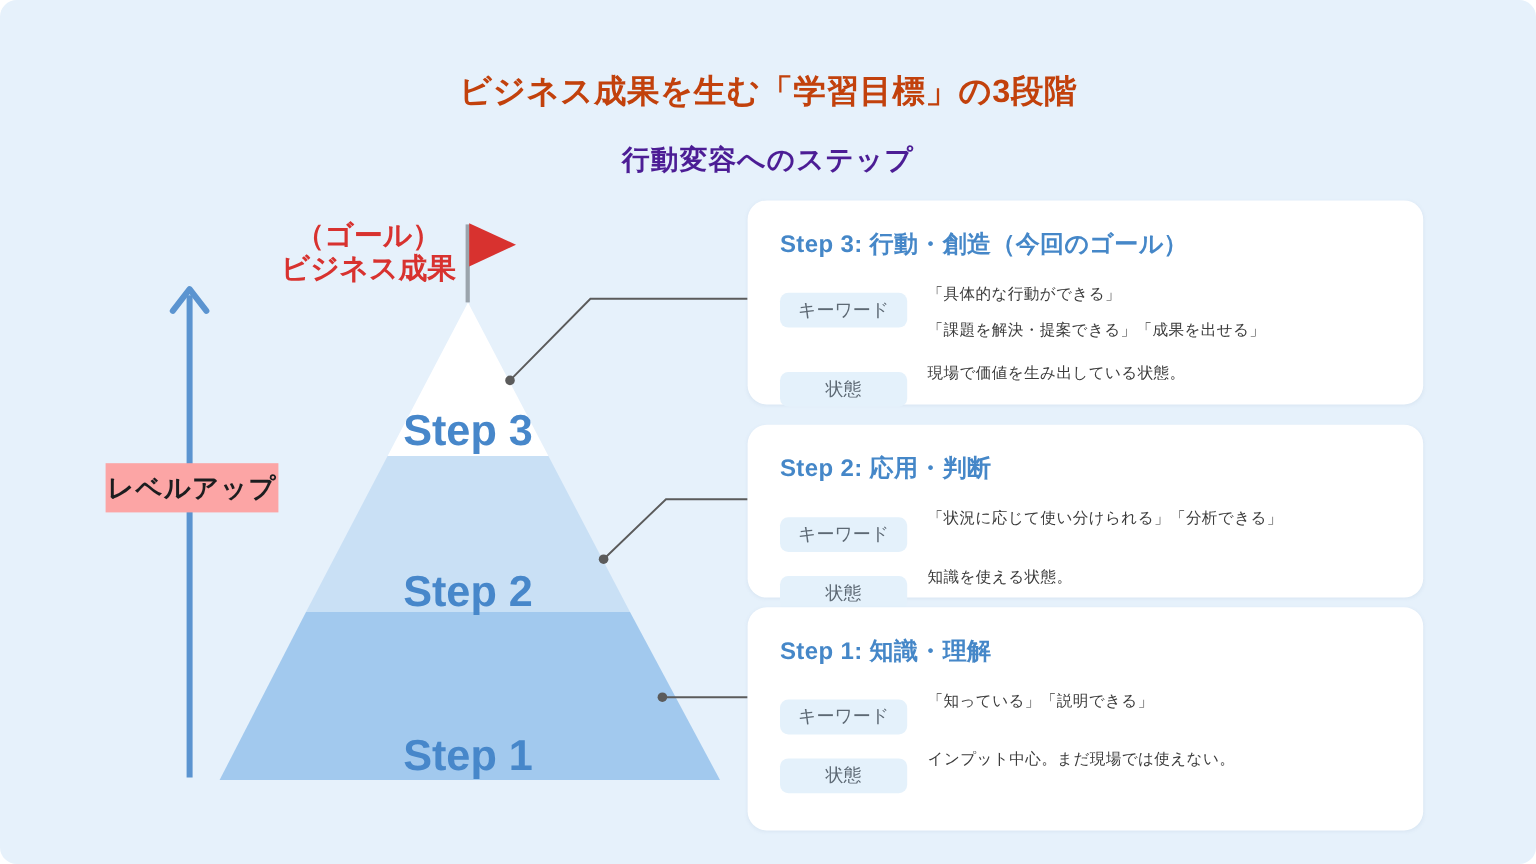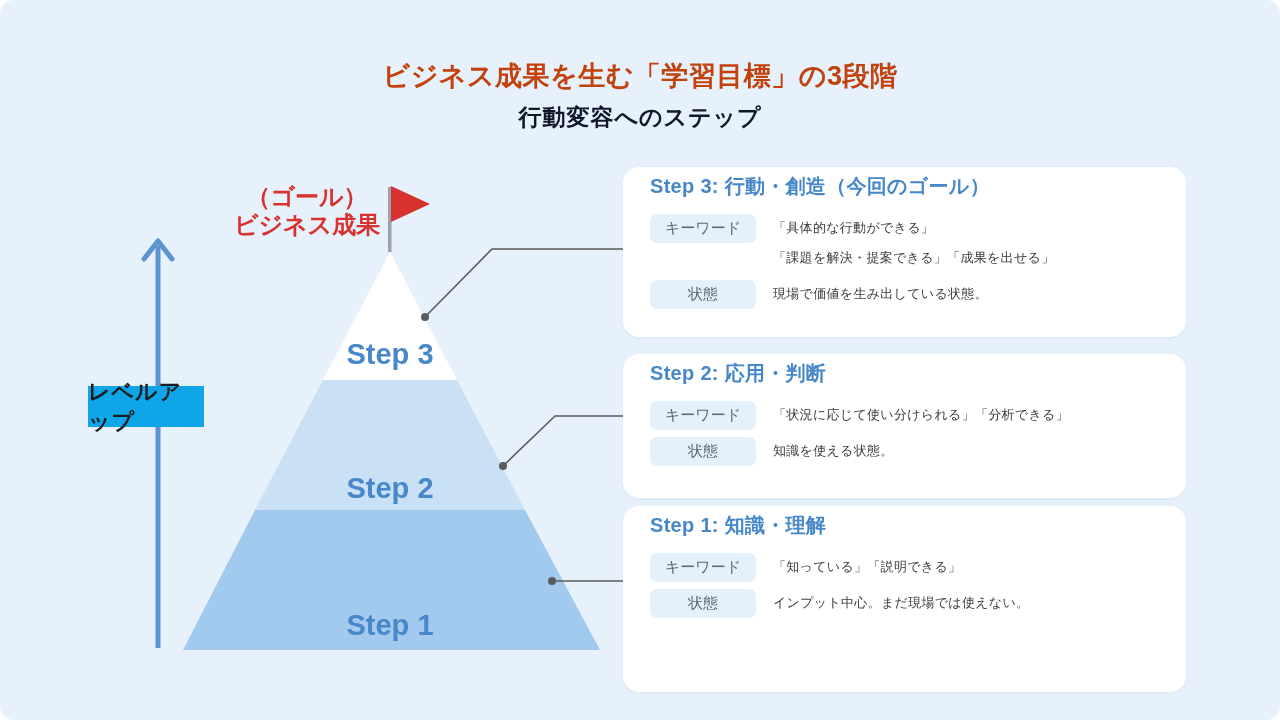--- a/index.html
+++ b/index.html
@@ -23,68 +23,68 @@
     width: 1280px;
     text-align: center;
   }
   .header .title {
     font-size: 27px;
     font-weight: 700;
     color: #c2410c;
     letter-spacing: 0.5px;
   }
   .header .subtitle {
-    margin-top: 8px;
+    margin-top: 24px;
     font-size: 23px;
     font-weight: 600;
-    color: #0f172a;
+    color: #4c1d95;
     letter-spacing: 1px;
   }
   .goal-label {
     position: absolute;
     left: 232px; top: 183px;
     width: 150px;
     text-align: center;
     color: #D8322F;
     font-size: 24px;
     font-weight: 700;
     line-height: 28px;
   }
   .level-up {
     position: absolute;
     left: 88px; top: 386px;
-    width: 116px; height: 41px;
-    background: #0ea5e9;
+    width: 144px; height: 41px;
+    background: #fca5a5;
     display: flex;
     align-items: center;
     justify-content: center;
     font-size: 22px;
     font-weight: 700;
     color: #1c1d1f;
     letter-spacing: 1px;
   }
   .step-label {
     position: absolute;
     left: 390px;
     transform: translateX(-50%);
-    font-size: 29px;
+    font-size: 36px;
     font-weight: 700;
     color: #4787CA;
     white-space: nowrap;
   }
   .step-label.s3 { top: 338px; }
   .step-label.s2 { top: 472px; }
   .step-label.s1 { top: 609px; }
   .card {
     position: absolute;
     left: 623px;
     width: 563px;
     background: #ffffff;
     border-radius: 16px;
-    padding: 6px 28px 16px 27px;
+    padding: 23px 28px 16px 27px;
     box-shadow: 0 1px 3px rgba(120,150,180,0.10);
   }
   .card.c1 { top: 167px; height: 170px; }
   .card.c2 { top: 354px; height: 144px; }
   .card.c3 { top: 506px; height: 186px; }
   .card-title {
     font-size: 20px;
     font-weight: 700;
     color: #4587C8;
     margin-bottom: 13px;
@@ -97,21 +97,21 @@
   }
   .badge {
     flex: 0 0 106px;
     background: #E4F1FB;
     color: #5D6974;
     border-radius: 7px;
     font-size: 15px;
     text-align: center;
     padding: 5px 0;
     margin-right: 17px;
-    margin-top: 1px;
+    margin-top: 14px;
   }
   .row-text {
     font-size: 13px;
     color: #3B3B3B;
     line-height: 30px;
     letter-spacing: 0.3px;
   }
 </style>
 </head>
 <body>

